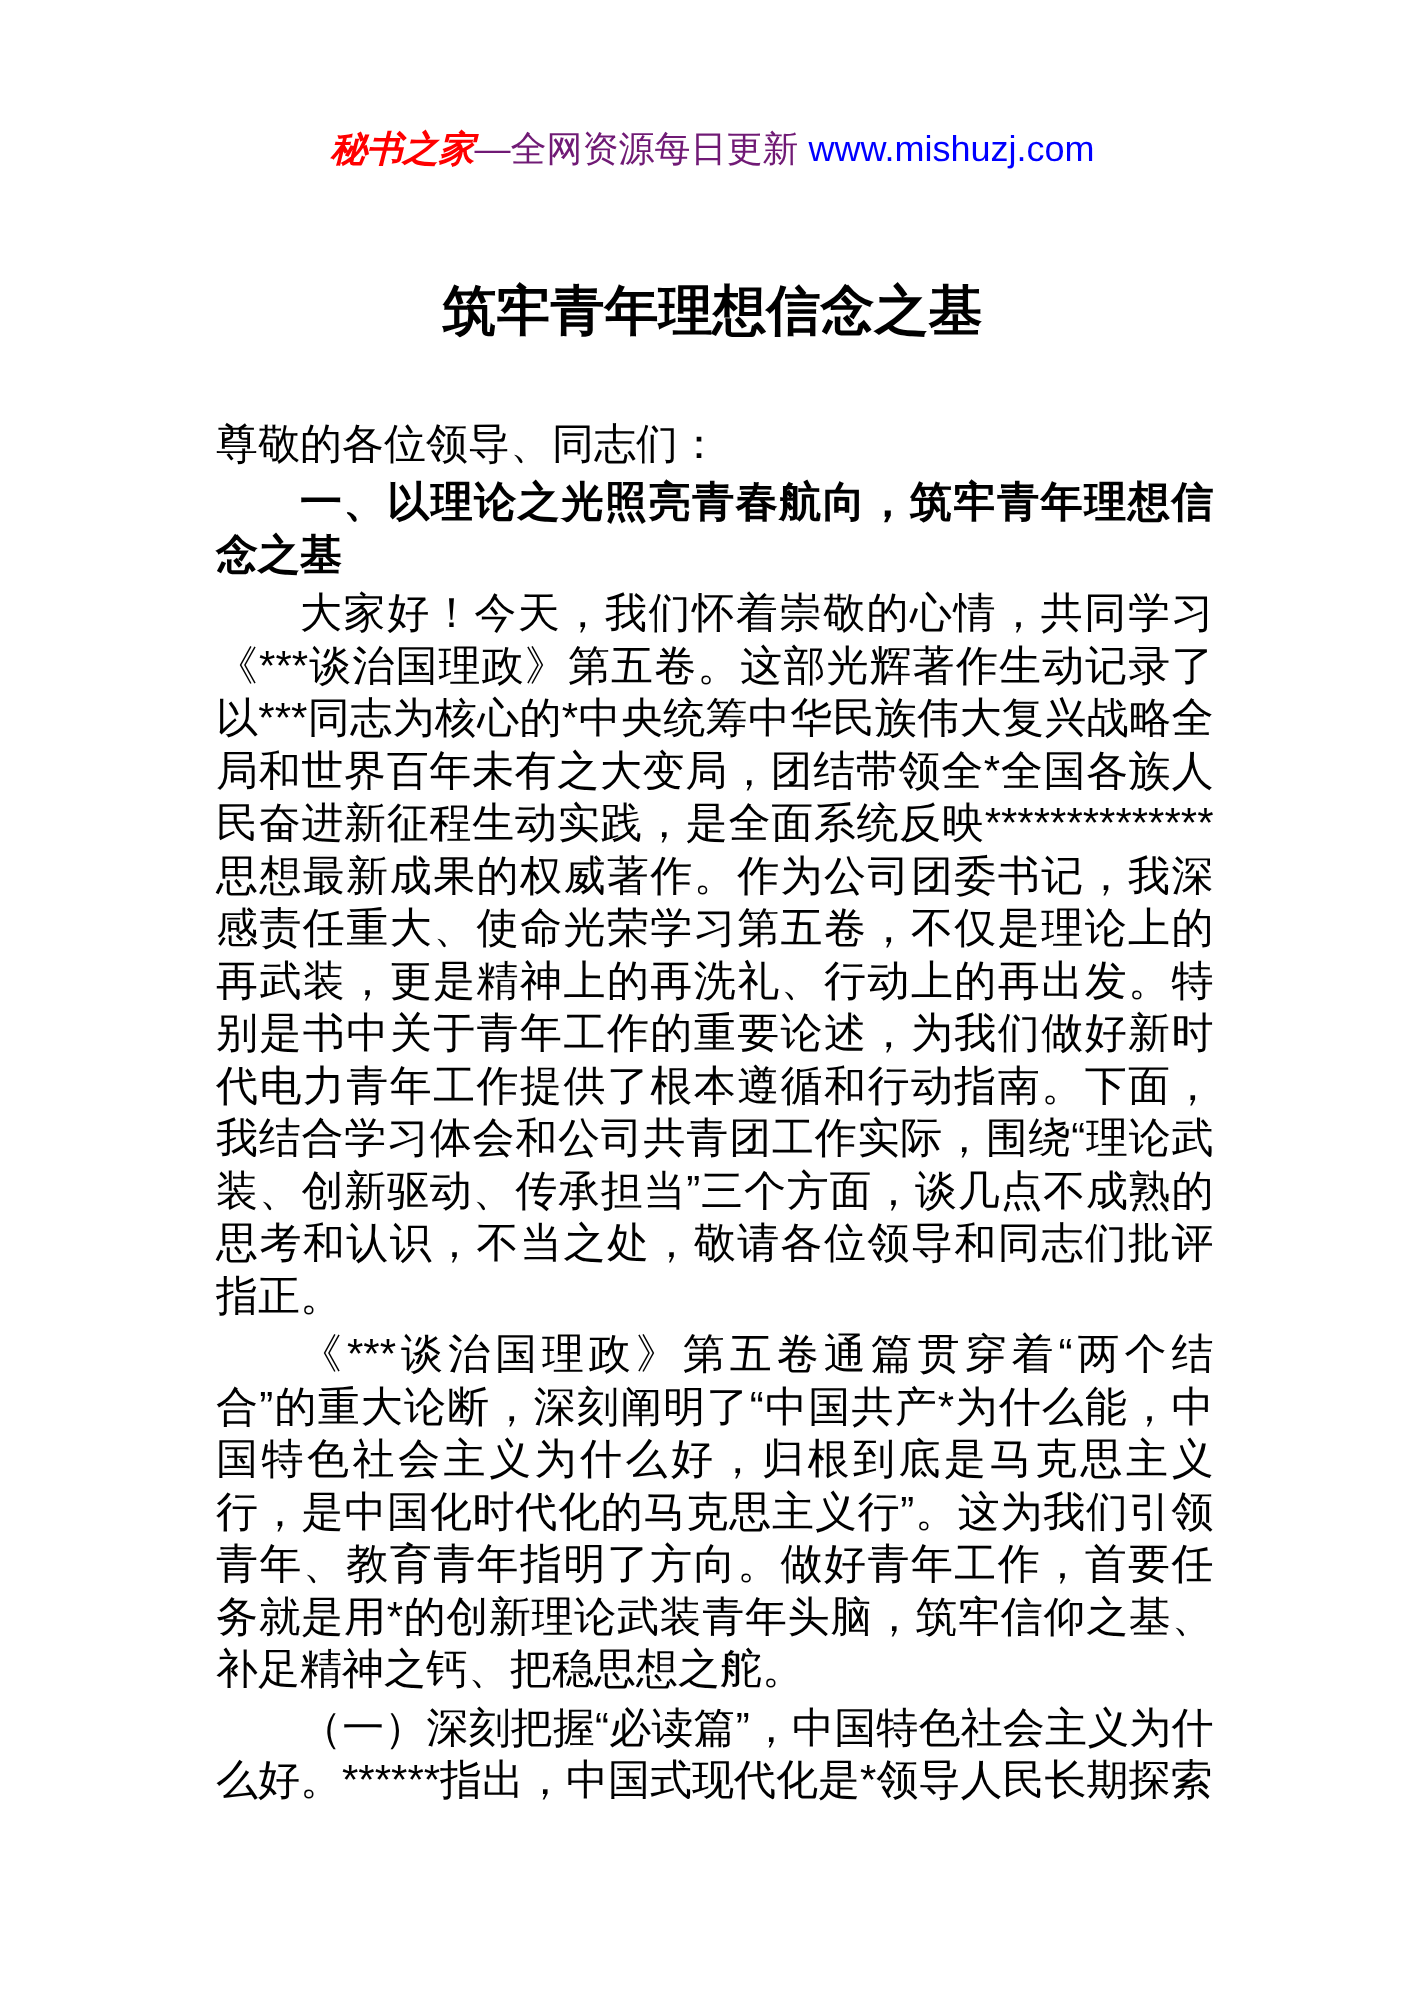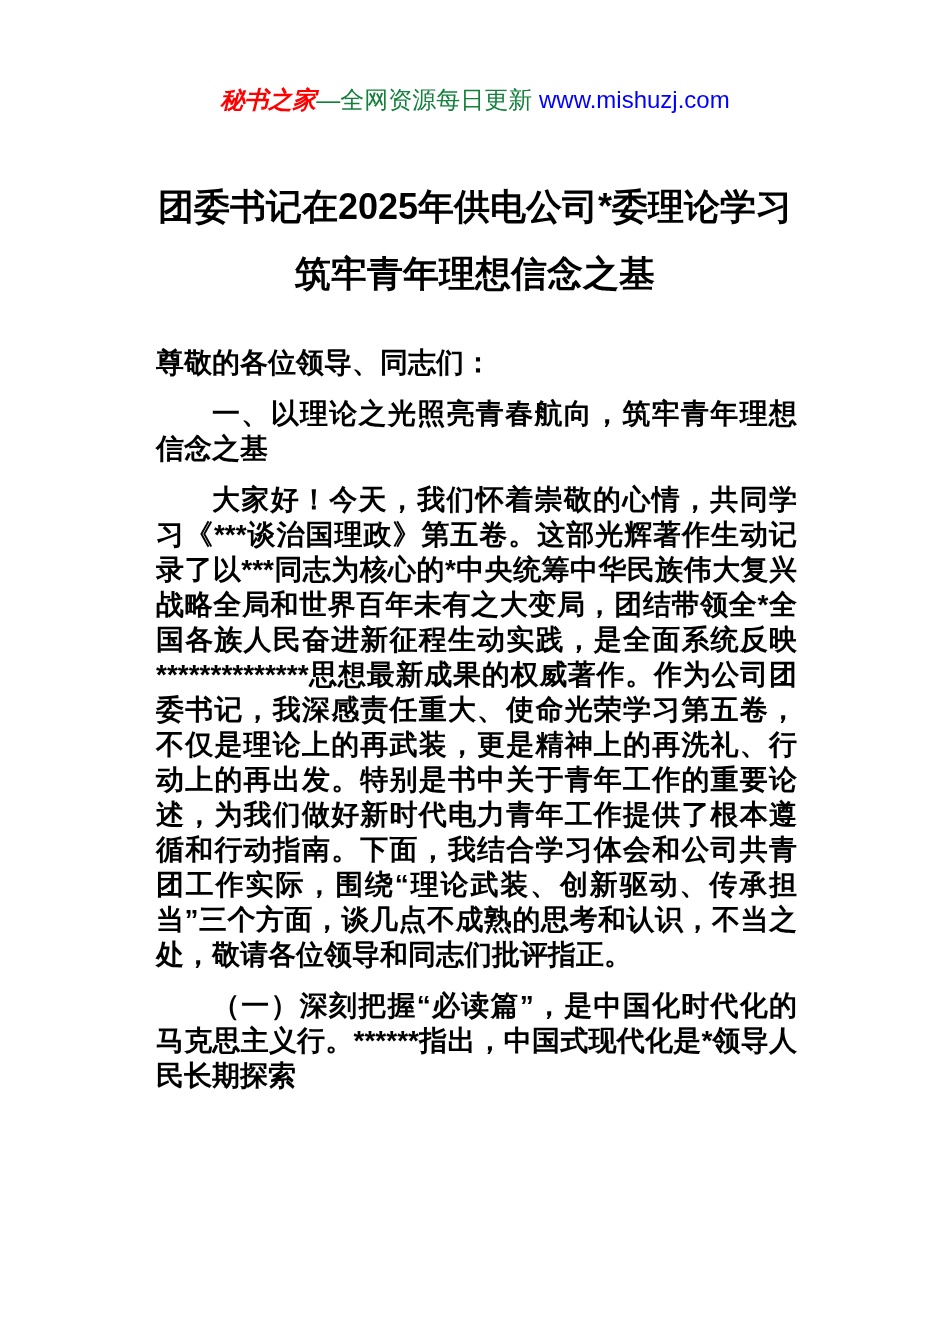--- a/index.html
+++ b/index.html
@@ -18,57 +18,57 @@
     padding-top: 85px;
     text-align: center;
     font-size: 24px;
     line-height: 30px;
     white-space: nowrap;
   }
   .site-name {
     font-weight: bold;
     font-family: "Liberation Serif", serif;
   }
-  .site-tagline { color: #15803d; }
+  .site-tagline { color: #701a75; }
   .site-url { text-decoration: none; }
   .doc-title {
     margin: 58px 90px 0 90px;
     text-align: center;
     font-size: 36px;
     font-weight: bold;
     line-height: 67px;
     font-family: "Liberation Sans", sans-serif;
   }
   .title-line { display: block; }
   .doc-body {
     margin: 38px 137px 0 140px;
     font-size: 28px;
     line-height: 35px;
     text-align: justify;
     text-justify: inter-ideograph;
   }
-  .doc-body p { margin: 16px; padding: 0; font-weight: bold; }
+  .doc-body p { margin: 4px; padding: 0; }
   .para { text-indent: 2em; }
   .salutation { text-indent: 0; }
   .section-heading { font-weight: bold; }
 </style>
 </head>
 <body>
 
 <div class="page">
 
   <div class="site-header">
     <span class="site-name" style="color:#ff0000;font-style:italic;">秘书之家</span><span class="site-tagline">—全网资源每日更新 </span><a class="site-url" href="#" style="color:#0000ff;">www.mishuzj.com</a>
   </div>
 
   <h1 class="doc-title">
-    <span class="title-line">团委书记在2025年供电公司*委理论学习</span>
     <span class="title-line">筑牢青年理想信念之基</span>
   </h1>
 
   <div class="doc-body">
     <p class="salutation">尊敬的各位领导、同志们：</p>
     <p class="para section-heading">一、以理论之光照亮青春航向，筑牢青年理想信念之基</p>
     <p class="para">大家好！今天，我们怀着崇敬的心情，共同学习《***谈治国理政》第五卷。这部光辉著作生动记录了以***同志为核心的*中央统筹中华民族伟大复兴战略全局和世界百年未有之大变局，团结带领全*全国各族人民奋进新征程生动实践，是全面系统反映**************思想最新成果的权威著作。作为公司团委书记，我深感责任重大、使命光荣学习第五卷，不仅是理论上的再武装，更是精神上的再洗礼、行动上的再出发。特别是书中关于青年工作的重要论述，为我们做好新时代电力青年工作提供了根本遵循和行动指南。下面，我结合学习体会和公司共青团工作实际，围绕“理论武装、创新驱动、传承担当”三个方面，谈几点不成熟的思考和认识，不当之处，敬请各位领导和同志们批评指正。</p>
-    <p class="para">（一）深刻把握“必读篇”，是中国化时代化的马克思主义行。******指出，中国式现代化是*领导人民长期探索</p>
+    <p class="para">《***谈治国理政》第五卷通篇贯穿着“两个结合”的重大论断，深刻阐明了“中国共产*为什么能，中国特色社会主义为什么好，归根到底是马克思主义行，是中国化时代化的马克思主义行”。这为我们引领青年、教育青年指明了方向。做好青年工作，首要任务就是用*的创新理论武装青年头脑，筑牢信仰之基、补足精神之钙、把稳思想之舵。</p>
+    <p class="para">（一）深刻把握“必读篇”，中国特色社会主义为什么好。******指出，中国式现代化是*领导人民长期探索</p>
   </div>
 
 </div>
 
 </body></html>

